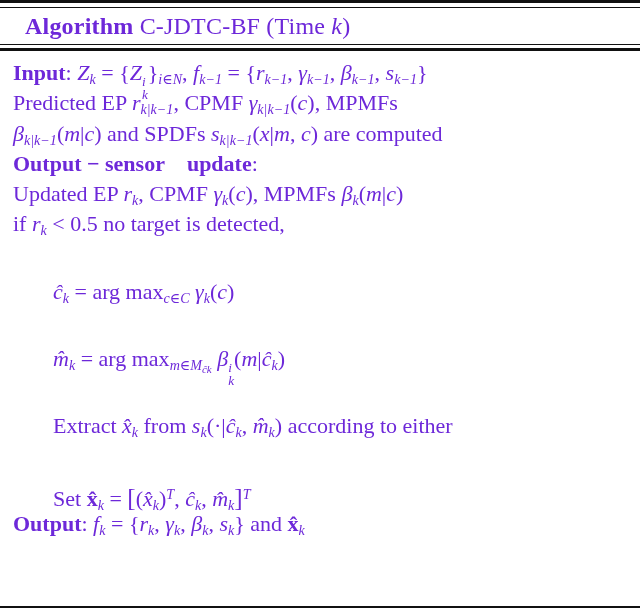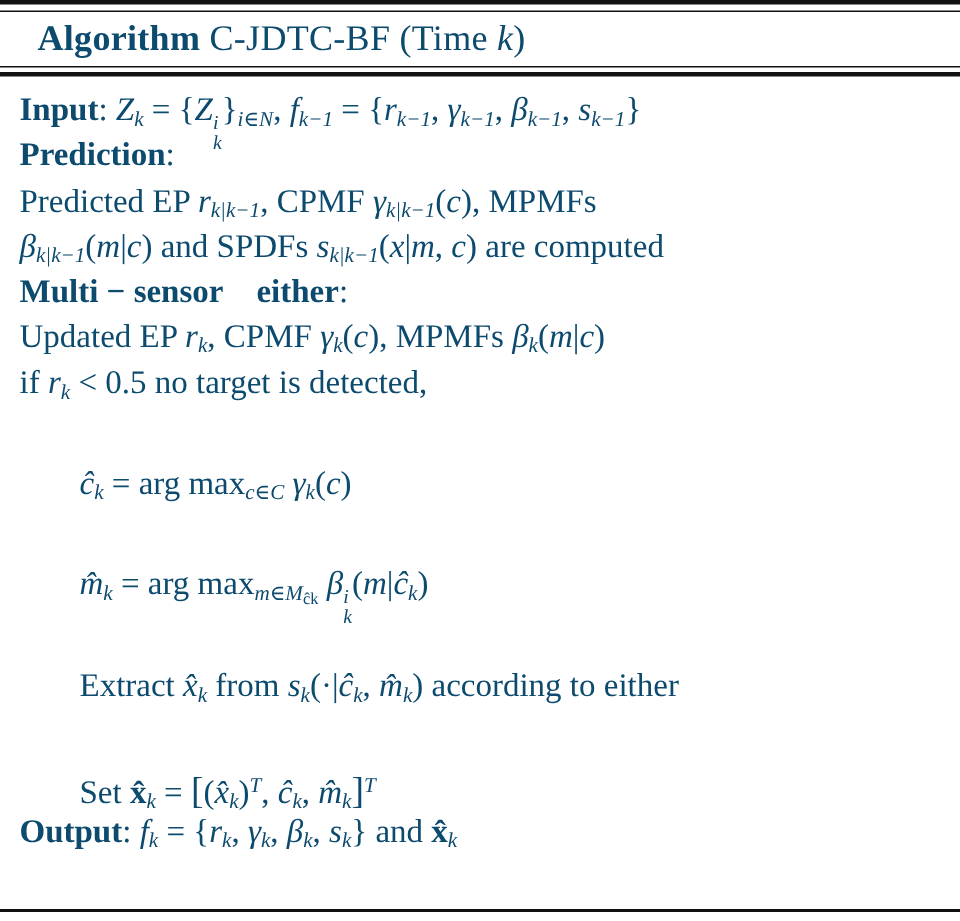--- a/index.html
+++ b/index.html
@@ -6,21 +6,21 @@
     margin: 0;
     padding: 0;
     background: #ffffff;
   }
   .algo-box {
     position: relative;
     width: 640px;
     height: 614px;
     box-sizing: border-box;
     background: #ffffff;
-    color: #0c4a6e;
+    color: #6d28d9;
     font-family: "Liberation Serif", "DejaVu Serif", serif;
     overflow: hidden;
   }
   .rule-double-top {
     height: 4px;
     border-top: 3px solid #111;
     border-bottom: 1px solid #111;
   }
   .algo-header {
     height: 36px;
@@ -58,20 +58,21 @@
   .r-cal{ font-style: italic; }
   .r-bx { font-weight: 700; font-style: normal; }
   .r-big{ font-size: 1.14em; }
   .r-sub {
     font-size: 0.64em;
     font-style: italic;
     vertical-align: -0.28em;
   }
   .r-sub2 {
     font-size: 0.5em;
+    font-style: italic;
     vertical-align: -0.62em;
     text-align: center;
   }
   .r-sup {
     font-size: 0.64em;
     font-style: italic;
     vertical-align: 0.5em;
   }
   .ss {
     display: inline-flex;
@@ -91,24 +92,23 @@
   <div class="rule-double-top"></div>
   <div class="algo-header">
     <span id="algo-title"><span class="r-b">Algorithm</span><span class="r-r"> C-JDTC-BF (Time </span><span class="r-i">k</span><span class="r-r">)</span></span>
   </div>
   <div class="rule-double-mid"></div>
   <div class="algo-body" id="algo-body">
       <div class="line"><span class="r-b">Input</span><span class="r-r">: </span><span class="r-cal">Z</span><span class="r-sub">k</span><span class="r-r"> = {</span><span class="r-cal">Z</span><span class="ss">
           <span>i</span>
           <span>k</span>
         </span><span class="r-r">}</span><span class="r-sub">i∈N</span><span class="r-r">, </span><span class="r-i">f</span><span class="r-sub">k−1</span><span class="r-r"> = {</span><span class="r-i">r</span><span class="r-sub">k−1</span><span class="r-r">, </span><span class="r-i">γ</span><span class="r-sub">k−1</span><span class="r-r">, </span><span class="r-i">β</span><span class="r-sub">k−1</span><span class="r-r">, </span><span class="r-i">s</span><span class="r-sub">k−1</span><span class="r-r">}</span></div>
-      <div class="line"><span class="r-b">Prediction</span><span class="r-r">:</span></div>
       <div class="line"><span class="r-r">Predicted EP </span><span class="r-i">r</span><span class="r-sub">k|k−1</span><span class="r-r">, CPMF </span><span class="r-i">γ</span><span class="r-sub">k|k−1</span><span class="r-r">(</span><span class="r-i">c</span><span class="r-r">), MPMFs</span></div>
       <div class="line"><span class="r-i">β</span><span class="r-sub">k|k−1</span><span class="r-r">(</span><span class="r-i">m</span><span class="r-r">|</span><span class="r-i">c</span><span class="r-r">) and SPDFs </span><span class="r-i">s</span><span class="r-sub">k|k−1</span><span class="r-r">(</span><span class="r-i">x</span><span class="r-r">|</span><span class="r-i">m</span><span class="r-r">, </span><span class="r-i">c</span><span class="r-r">) are computed</span></div>
-      <div class="line"><span class="r-b">Multi − sensor  either</span><span class="r-r">:</span></div>
+      <div class="line"><span class="r-b">Output − sensor  update</span><span class="r-r">:</span></div>
       <div class="line"><span class="r-r">Updated EP </span><span class="r-i">r</span><span class="r-sub">k</span><span class="r-r">, CPMF </span><span class="r-i">γ</span><span class="r-sub">k</span><span class="r-r">(</span><span class="r-i">c</span><span class="r-r">), MPMFs </span><span class="r-i">β</span><span class="r-sub">k</span><span class="r-r">(</span><span class="r-i">m</span><span class="r-r">|</span><span class="r-i">c</span><span class="r-r">)</span></div>
       <div class="line"><span class="r-r">if </span><span class="r-i">r</span><span class="r-sub">k</span><span class="r-r"> &lt; 0.5 no target is detected,</span></div>
       <div class="line indent"><span class="r-i">ĉ</span><span class="r-sub">k</span><span class="r-r"> = arg max</span><span class="r-sub">c∈C</span><span class="r-r"> </span><span class="r-i">γ</span><span class="r-sub">k</span><span class="r-r">(</span><span class="r-i">c</span><span class="r-r">)</span></div>
       <div class="line indent"><span class="r-i">m̂</span><span class="r-sub">k</span><span class="r-r"> = arg max</span><span class="r-sub">m∈M</span><span class="r-sub2">ĉk</span><span class="r-r"> </span><span class="r-i">β</span><span class="ss">
           <span>i</span>
           <span>k</span>
         </span><span class="r-r">(</span><span class="r-i">m</span><span class="r-r">|</span><span class="r-i">ĉ</span><span class="r-sub">k</span><span class="r-r">)</span></div>
       <div class="line indent"><span class="r-r">Extract </span><span class="r-i">x̂</span><span class="r-sub">k</span><span class="r-r"> from </span><span class="r-i">s</span><span class="r-sub">k</span><span class="r-r">(·|</span><span class="r-i">ĉ</span><span class="r-sub">k</span><span class="r-r">, </span><span class="r-i">m̂</span><span class="r-sub">k</span><span class="r-r">) according to either</span></div>
       <div class="line indent"><span class="r-r">Set </span><span class="r-bx">x̂</span><span class="r-sub">k</span><span class="r-r"> = </span><span class="r-big">[</span><span class="r-r">(</span><span class="r-i">x̂</span><span class="r-sub">k</span><span class="r-r">)</span><span class="r-sup">T</span><span class="r-r">, </span><span class="r-i">ĉ</span><span class="r-sub">k</span><span class="r-r">, </span><span class="r-i">m̂</span><span class="r-sub">k</span><span class="r-big">]</span><span class="r-sup">T</span></div>
       <div class="line"><span class="r-b">Output</span><span class="r-r">: </span><span class="r-i">f</span><span class="r-sub">k</span><span class="r-r"> = {</span><span class="r-i">r</span><span class="r-sub">k</span><span class="r-r">, </span><span class="r-i">γ</span><span class="r-sub">k</span><span class="r-r">, </span><span class="r-i">β</span><span class="r-sub">k</span><span class="r-r">, </span><span class="r-i">s</span><span class="r-sub">k</span><span class="r-r">} and </span><span class="r-bx">x̂</span><span class="r-sub">k</span></div>

